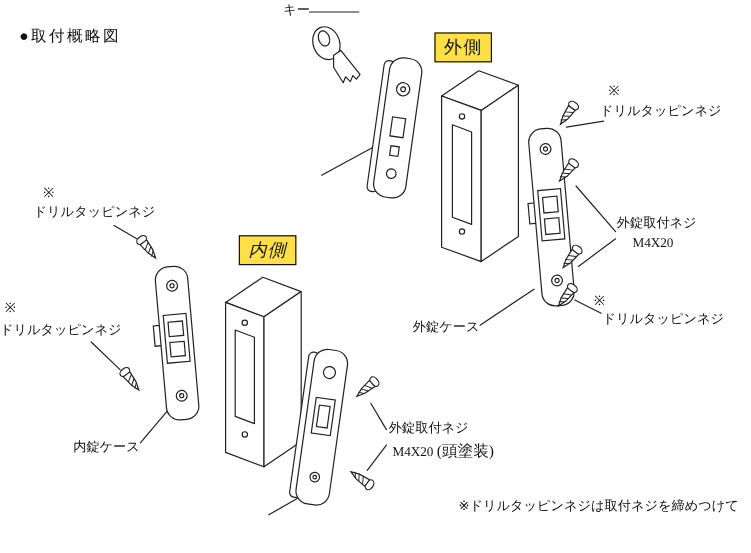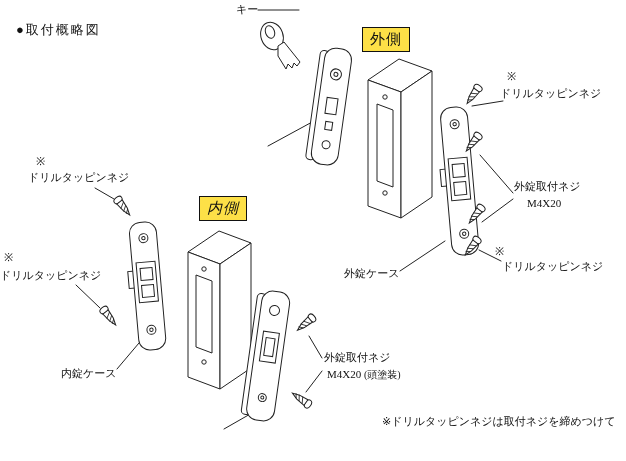--- a/index.html
+++ b/index.html
@@ -12,21 +12,21 @@
   .art { position:absolute; left:0; top:0; }
   .title {
     position:absolute; left:16px; top:21px;
     font-size:13px; letter-spacing:2px; color:#111; font-weight:500;
     white-space:nowrap;
   }
   .lbl {
     position:absolute; font-size:11px; color:#111;
     white-space:nowrap; line-height:1.25;font-family:Liberation Serif, serif;
   }
-  .lbl-sm { font-size:10px; }
+  .lbl-sm { font-size:13px; }
   .boxed {
     position:absolute; font-size:15px; color:#111;
     border:1.6px solid #111; padding:2px 7px;
     background:#fde047; white-space:nowrap; letter-spacing:1px;
   }
   .note-line {
     position:absolute; font-size:11px; color:#111; white-space:nowrap;
   }
 </style>
 </head>

